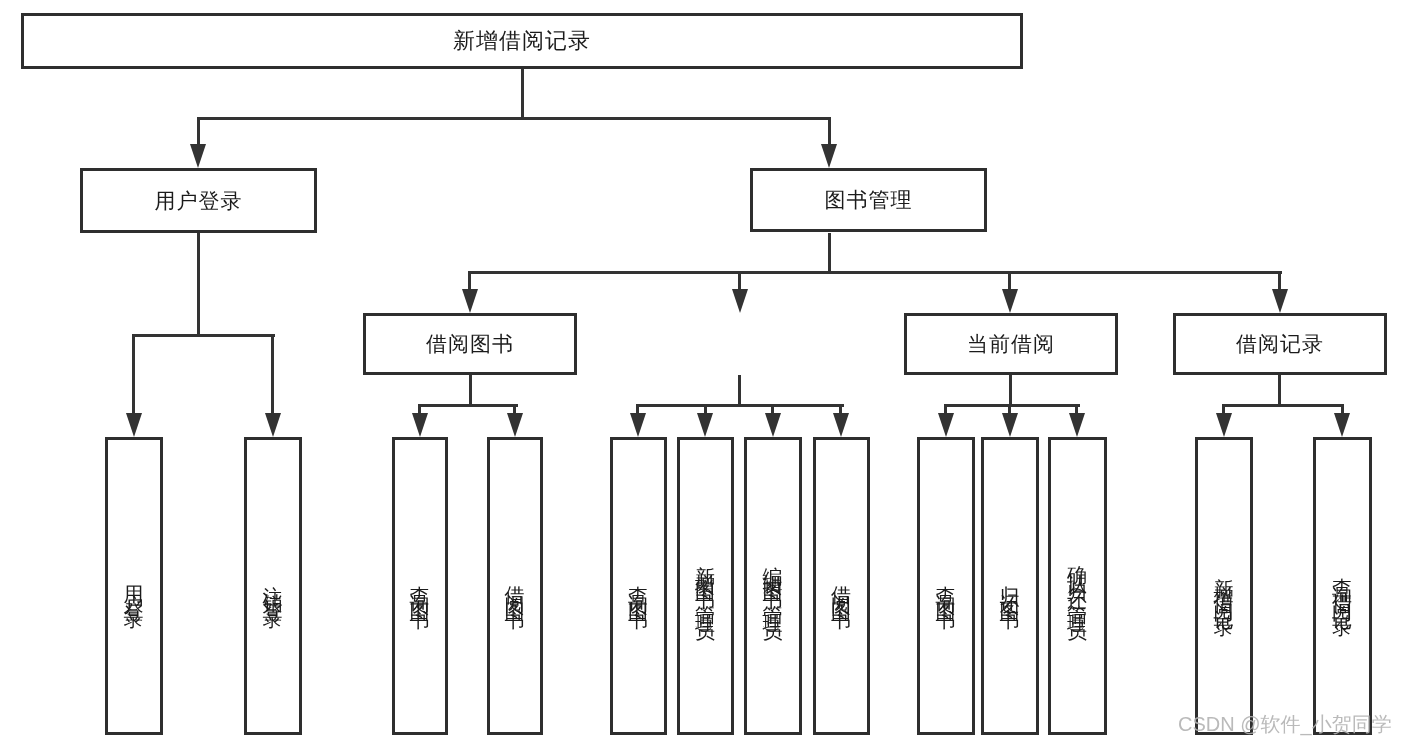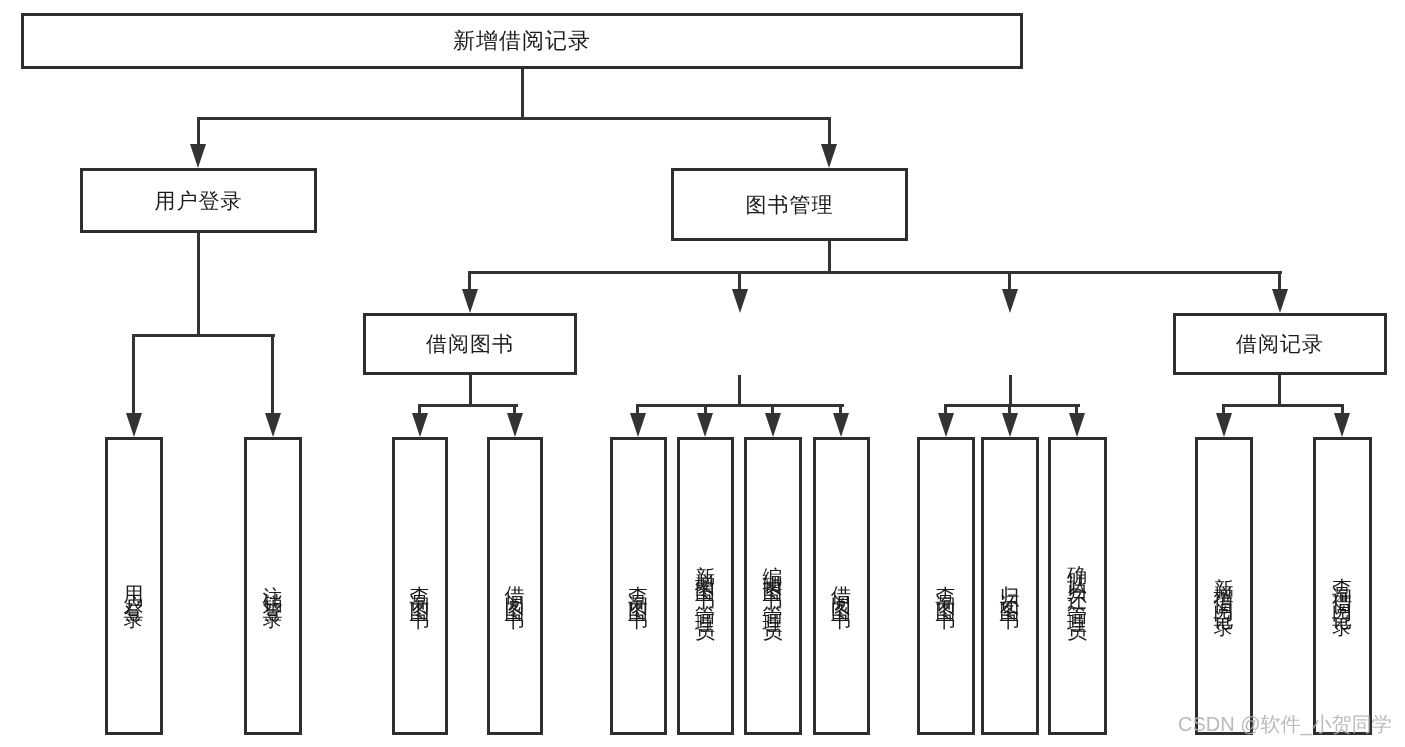--- a/index.html
+++ b/index.html
@@ -71,21 +71,21 @@
     <div class="hline" style="left:197px;top:117px;width:634px"></div>
     <div class="vline" style="left:197px;top:117px;height:29px"></div>
     <div class="vline" style="left:828px;top:117px;height:29px"></div>
     <div class="arrow" style="left:190px;top:144px"></div>
     <div class="arrow" style="left:821px;top:144px"></div>
   </div>
 
   <div class="box" style="left:80px;top:168px;width:237px;height:65px">
     <span class="lbl">用户登录</span>
   </div>
-  <div class="box" style="left:671px;top:168px;width:237px;height:73px">
+  <div class="box" style="left:750px;top:168px;width:237px;height:64px">
     <span class="lbl">图书管理</span>
   </div>
 
   <div>
     <div class="vline" style="left:197px;top:233px;height:103px"></div>
     <div class="hline" style="left:132px;top:334px;width:143px"></div>
     <div class="vline" style="left:132px;top:334px;height:80px"></div>
     <div class="vline" style="left:271px;top:334px;height:80px"></div>
     <div class="arrow" style="left:126px;top:413px"></div>
     <div class="arrow" style="left:265px;top:413px"></div>
@@ -100,20 +100,23 @@
     <div class="vline" style="left:1278px;top:271px;height:21px"></div>
     <div class="arrow" style="left:462px;top:289px"></div>
     <div class="arrow" style="left:732px;top:289px"></div>
     <div class="arrow" style="left:1002px;top:289px"></div>
     <div class="arrow" style="left:1272px;top:289px"></div>
   </div>
 
   <div class="box" style="left:363px;top:313px;width:214px;height:62px">
     <span class="lbl">借阅图书</span>
   </div>
+  <div class="box" style="left:904px;top:313px;width:214px;height:62px">
+    <span class="lbl">当前借阅</span>
+  </div>
   <div class="box" style="left:1173px;top:313px;width:214px;height:62px">
     <span class="lbl">借阅记录</span>
   </div>
 
   <div>
     <div class="vline" style="left:469px;top:375px;height:31px"></div>
     <div class="hline" style="left:418px;top:404px;width:100px"></div>
     <div class="vline" style="left:418px;top:404px;height:10px"></div>
     <div class="vline" style="left:513px;top:404px;height:10px"></div>
     <div class="arrow" style="left:412px;top:413px"></div>

